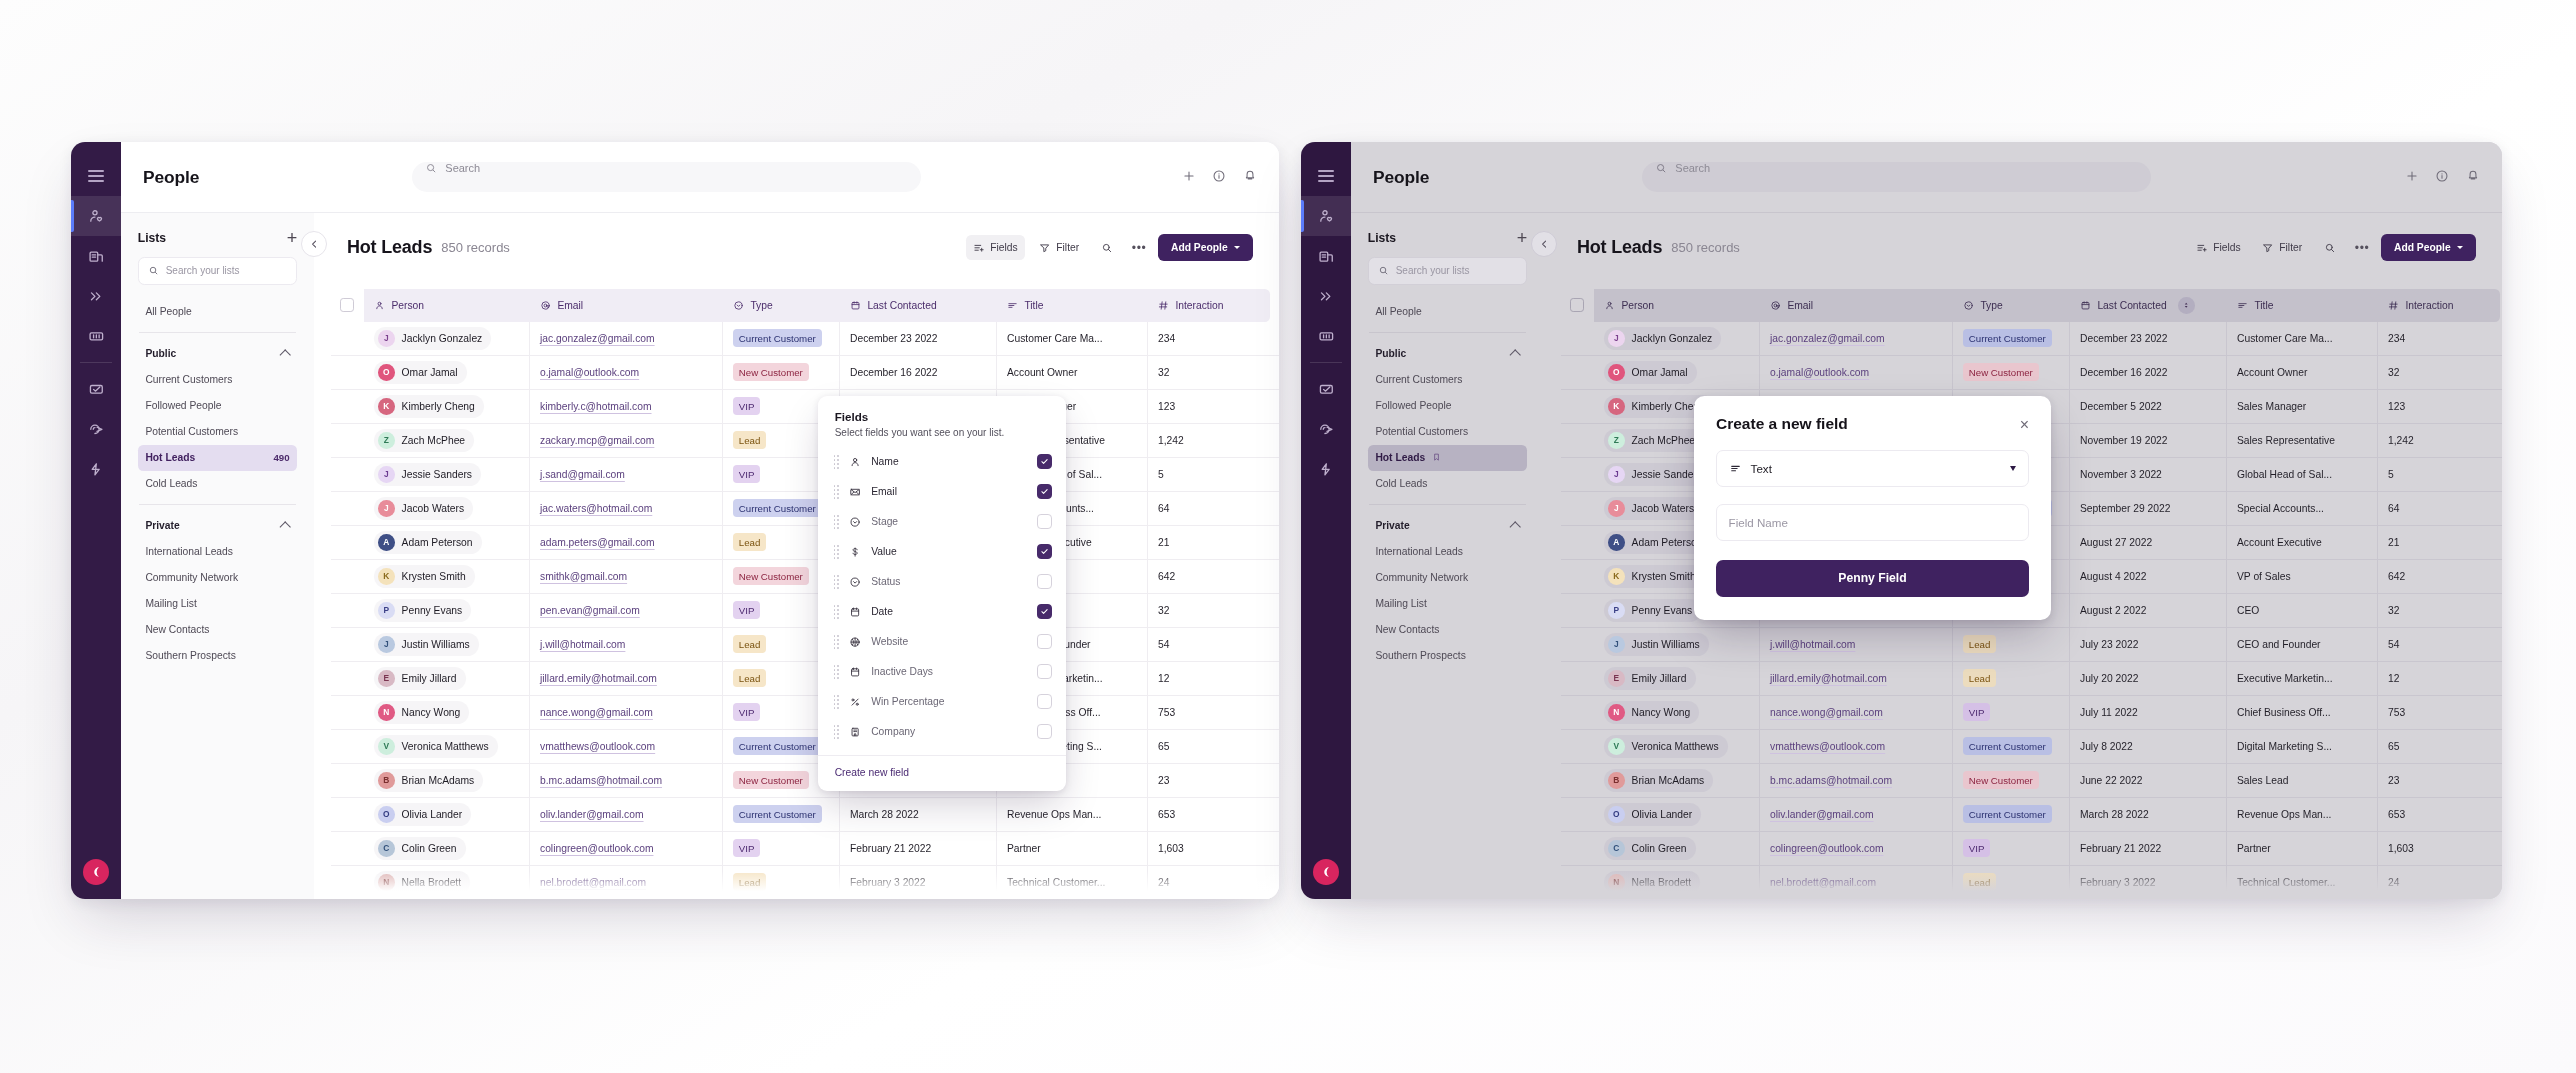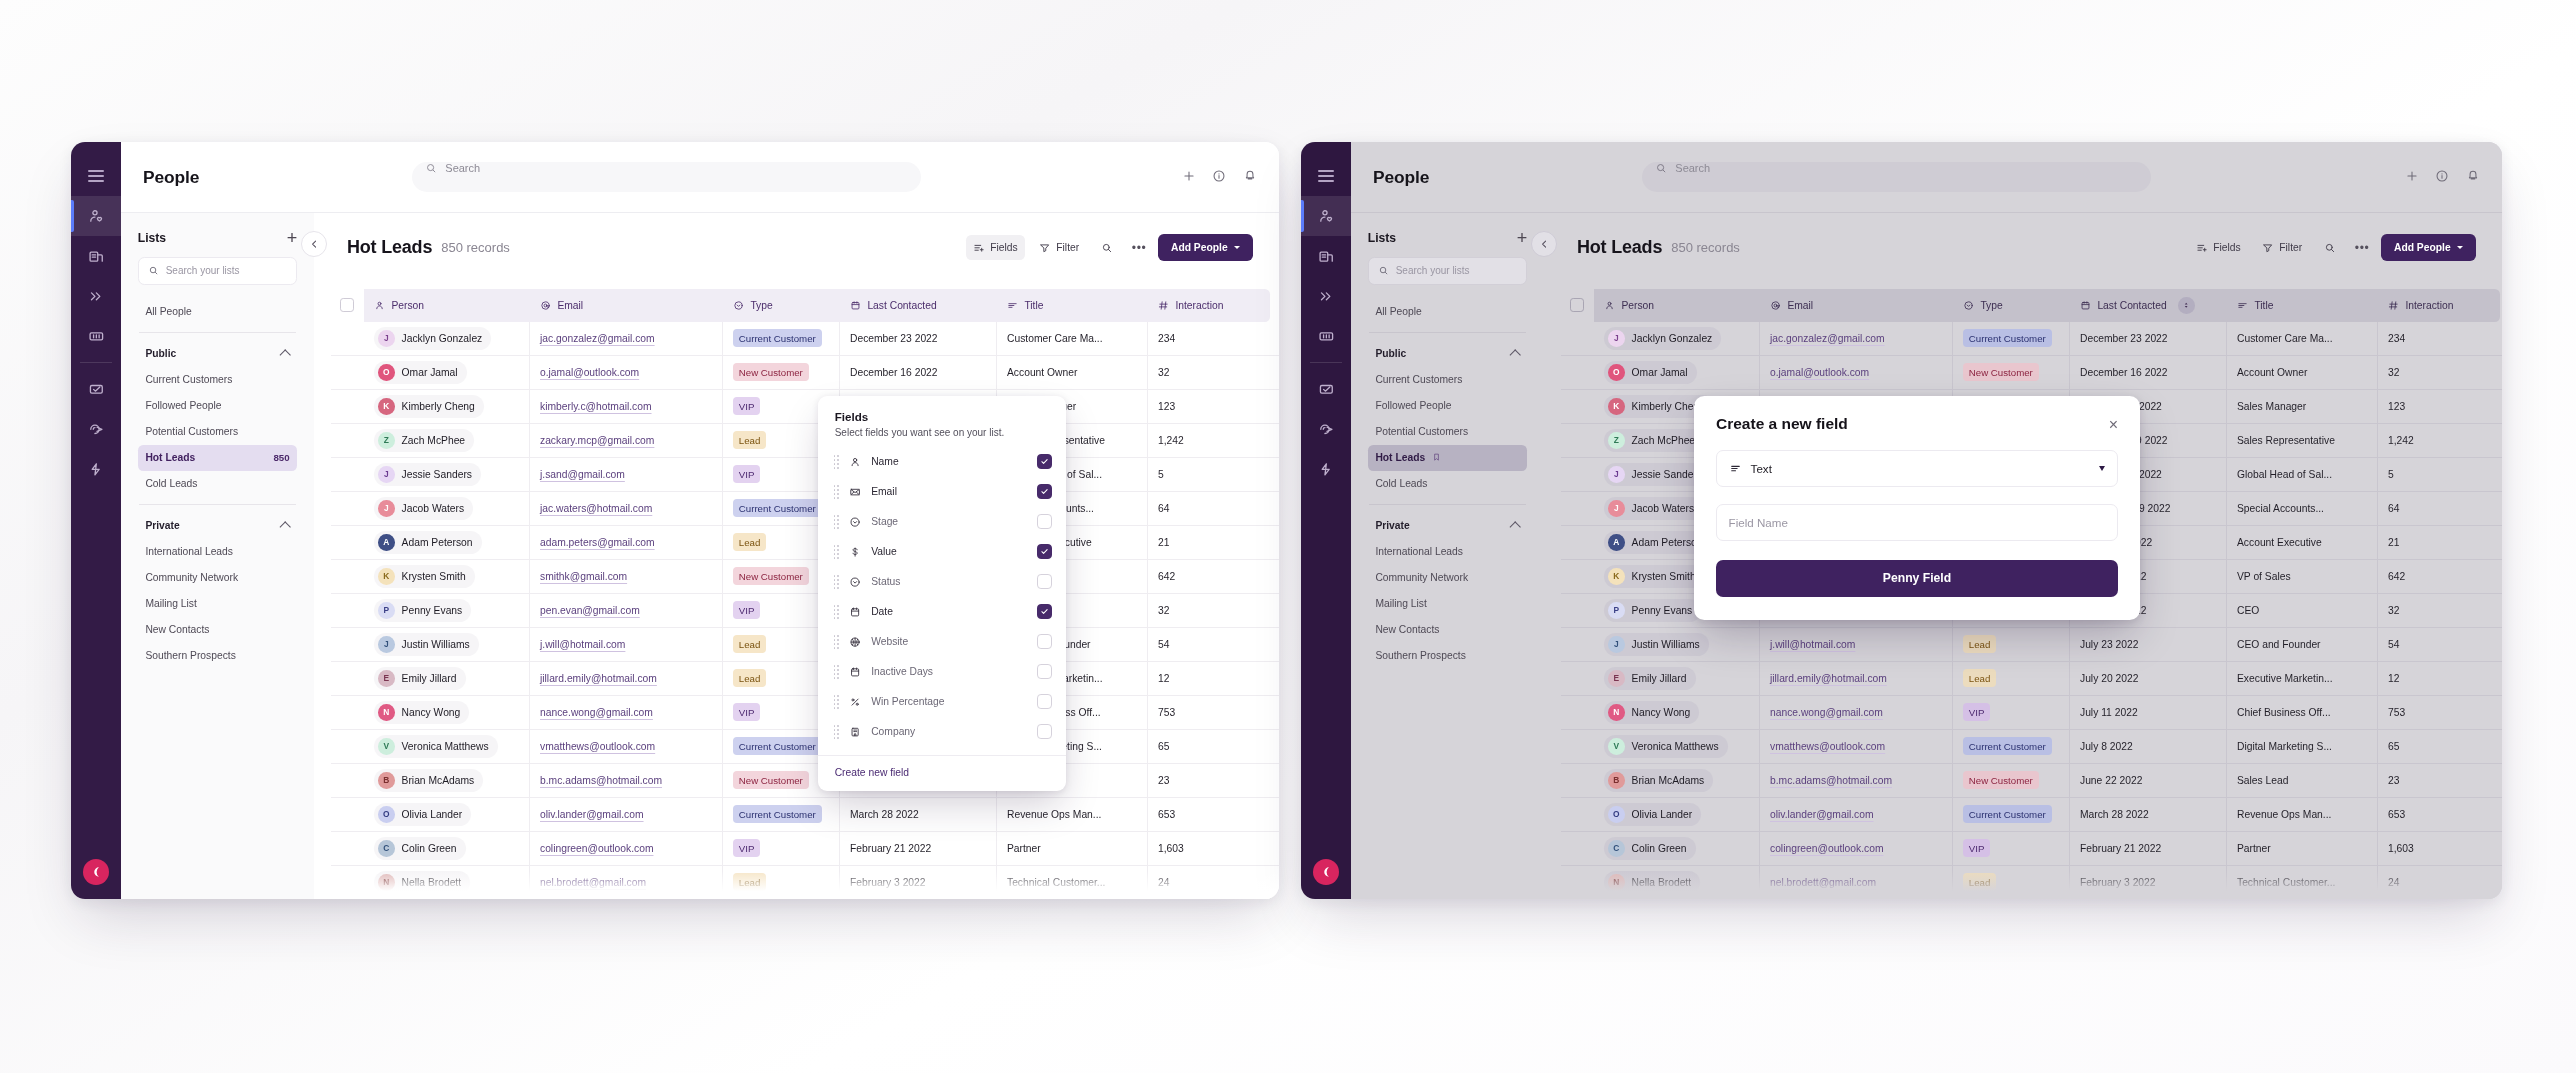--- a/index.html
+++ b/index.html
@@ -190,21 +190,21 @@
   .f-label { font-size:10.3px; color:#2b2733; }
   .f-label.dim { color:#6b6775; }
   .f-cb { margin-left:auto; width:15px;height:15px;border-radius:3.9px;border:1px solid #d6d2dc; background:#fff; }
   .f-cb.on { background:#472a6a; border-color:#472a6a; display:flex;align-items:center;justify-content:center; }
   .f-cb.on svg { width:9px;height:9px;stroke:#fff;fill:none;stroke-width:2.8;stroke-linecap:round;stroke-linejoin:round; }
   .pop-foot { border-top:0.6px solid #eeecf1; margin-top: 7.7px; padding: 11.6px 16.7px 13px 16.7px; }
   .pop-foot a { font-size:10.3px; font-weight:400; color:#4a2a72; text-decoration:none; }
 
   
   .modal {
-    position:absolute; left: 1694px; top: 396px; width: 446px;
+    position:absolute; left: 1694px; top: 396px; width: 357px;
     background:#fff; border-radius: 10.3px; z-index: 30; padding: 19.3px 22px 23px 22px;
     box-shadow: 0 18px 45px -7.7px rgba(30,16,50,.28), 0 2.6px 9px rgba(30,16,50,.12);
   }
   .modal-head { display:flex; align-items:center; justify-content:space-between; margin-bottom: 16.7px; }
   .modal-title { font-size: 15.5px; font-weight:700; color:#151219; }
   .xbtn { color:#6e6a77; font-size: 16px; line-height: 11.6px; cursor:pointer; }
   .select {
     height: 37px; border:0.6px solid #eceaf0; border-radius:7px; display:flex; align-items:center;
     padding: 0 11.6px; gap: 9px; margin-bottom: 16.7px;
   }
@@ -336,21 +336,21 @@
           <div class="divider"></div>
           <div class="group-head">
             <span>Public</span>
             <span class="chev"></span>
           </div>
           <div class="list-item">Current Customers</div>
           <div class="list-item">Followed People</div>
           <div class="list-item">Potential Customers</div>
           <div class="list-item selected">
             <span>Hot Leads</span>
-            <span class="count">850</span>
+            <span class="count">490</span>
           </div>
           <div class="list-item">Cold Leads</div>
           <div class="divider"></div>
           <div class="group-head">
             <span>Private</span>
             <span class="chev"></span>
           </div>
           <div class="list-item">International Leads</div>
           <div class="list-item">Community Network</div>
           <div class="list-item">Mailing List</div>

